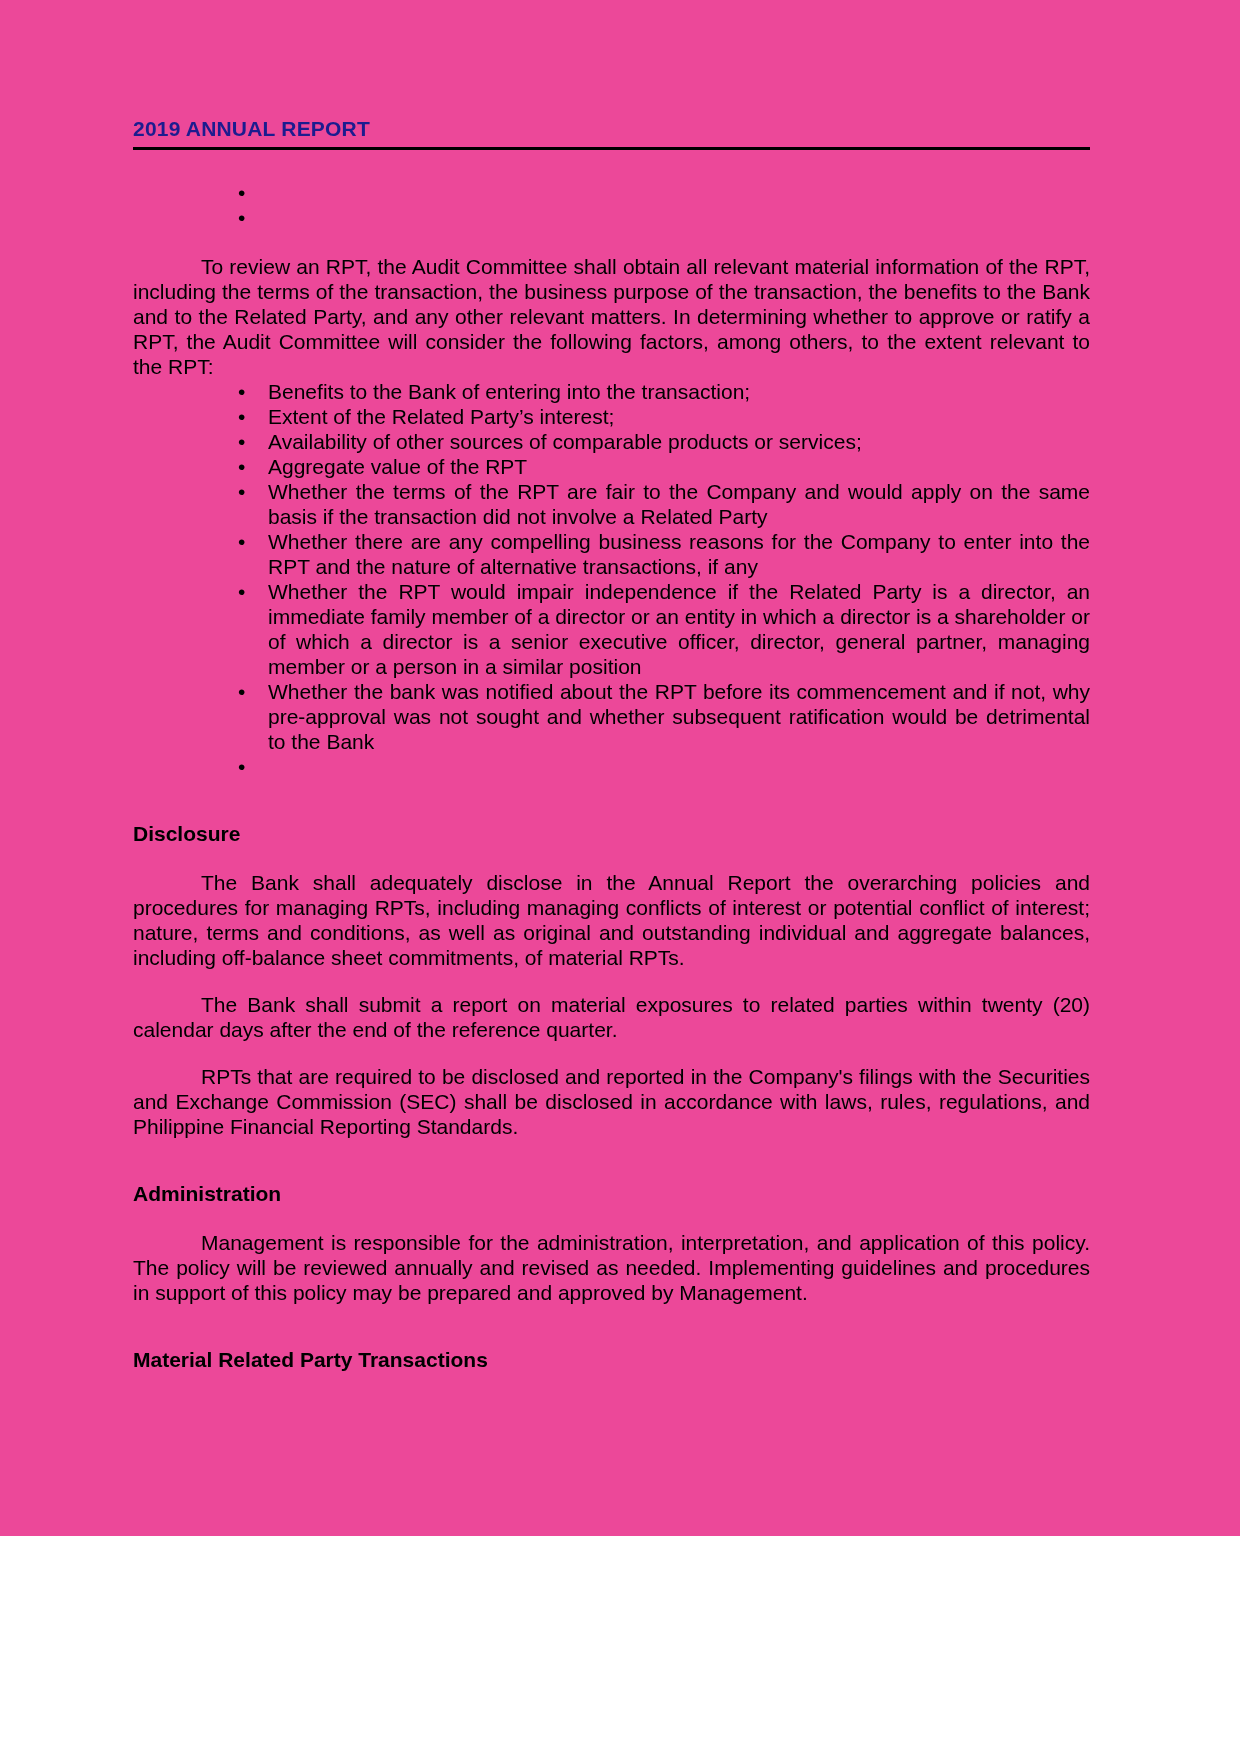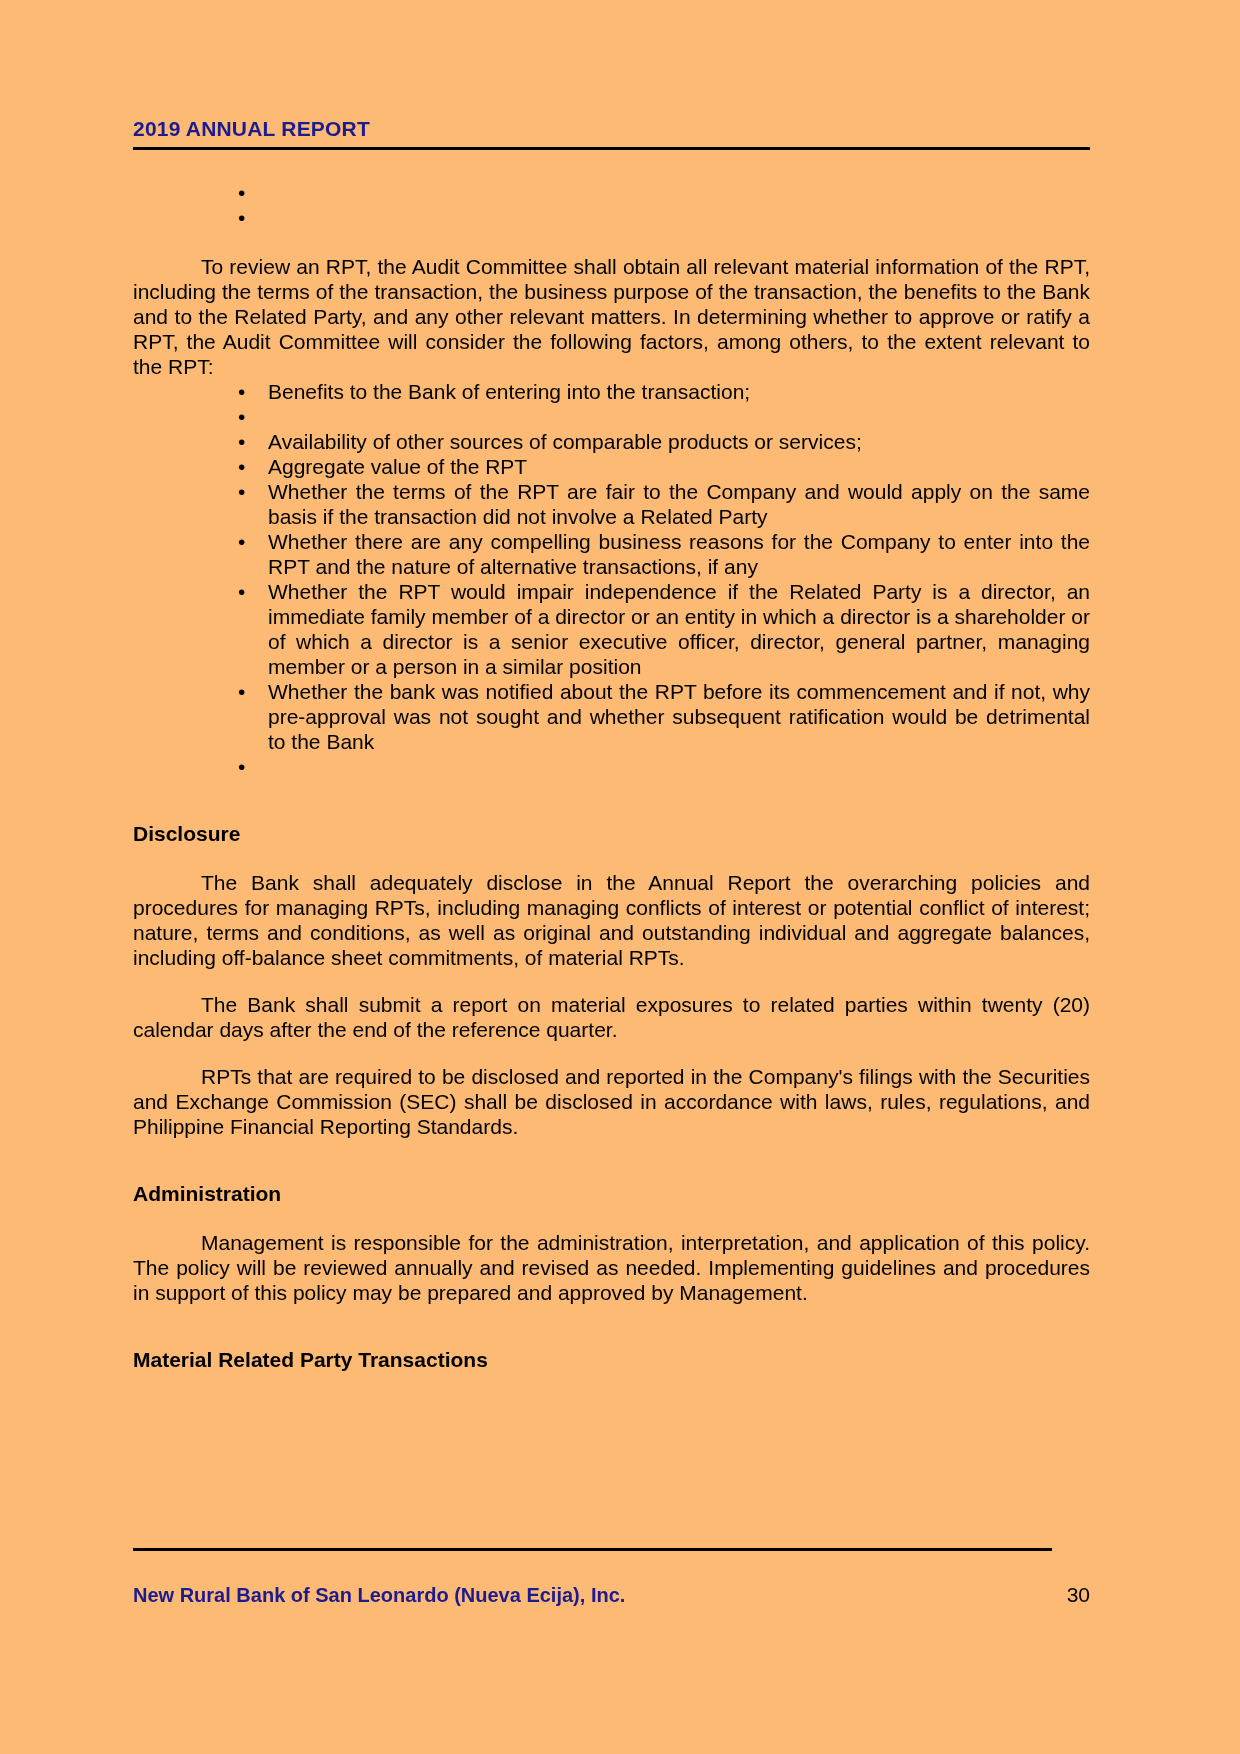--- a/index.html
+++ b/index.html
@@ -3,22 +3,22 @@
 <meta charset="utf-8">
 <style>
   html, body {
     margin: 0;
     padding: 0;
     background: #ffffff;
   }
   .page {
     position: relative;
     width: 1240px;
-    height: 1754px;
-    background: #fdba74;
+    height: 1536px;
+    background: #ec4899;
     font-family: "Liberation Sans", sans-serif;
     color: #000000;
     box-sizing: border-box;
     overflow: hidden;
   }
   .content {
     position: absolute;
     left: 133px;
     right: 150px;
     top: 0;
@@ -124,20 +124,21 @@
 
     <p class="para review">To review an RPT, the Audit Committee shall obtain all relevant material information of the RPT, including the terms of the transaction, the business purpose of the transaction, the benefits to the Bank and to the Related Party, and any other relevant matters. In determining whether to approve or ratify a RPT, the Audit Committee will consider the following factors, among others, to the extent relevant to the RPT:</p>
 
     <ul class="bullets">
       <li>
         <span class="marker">•</span>
         <span class="btext">Benefits to the Bank of entering into the transaction;</span>
       </li>
       <li>
         <span class="marker">•</span>
+        <span class="btext">Extent of the Related Party’s interest;</span>
       </li>
       <li>
         <span class="marker">•</span>
         <span class="btext">Availability of other sources of comparable products or services;</span>
       </li>
       <li>
         <span class="marker">•</span>
         <span class="btext">Aggregate value of the RPT</span>
       </li>
       <li>

